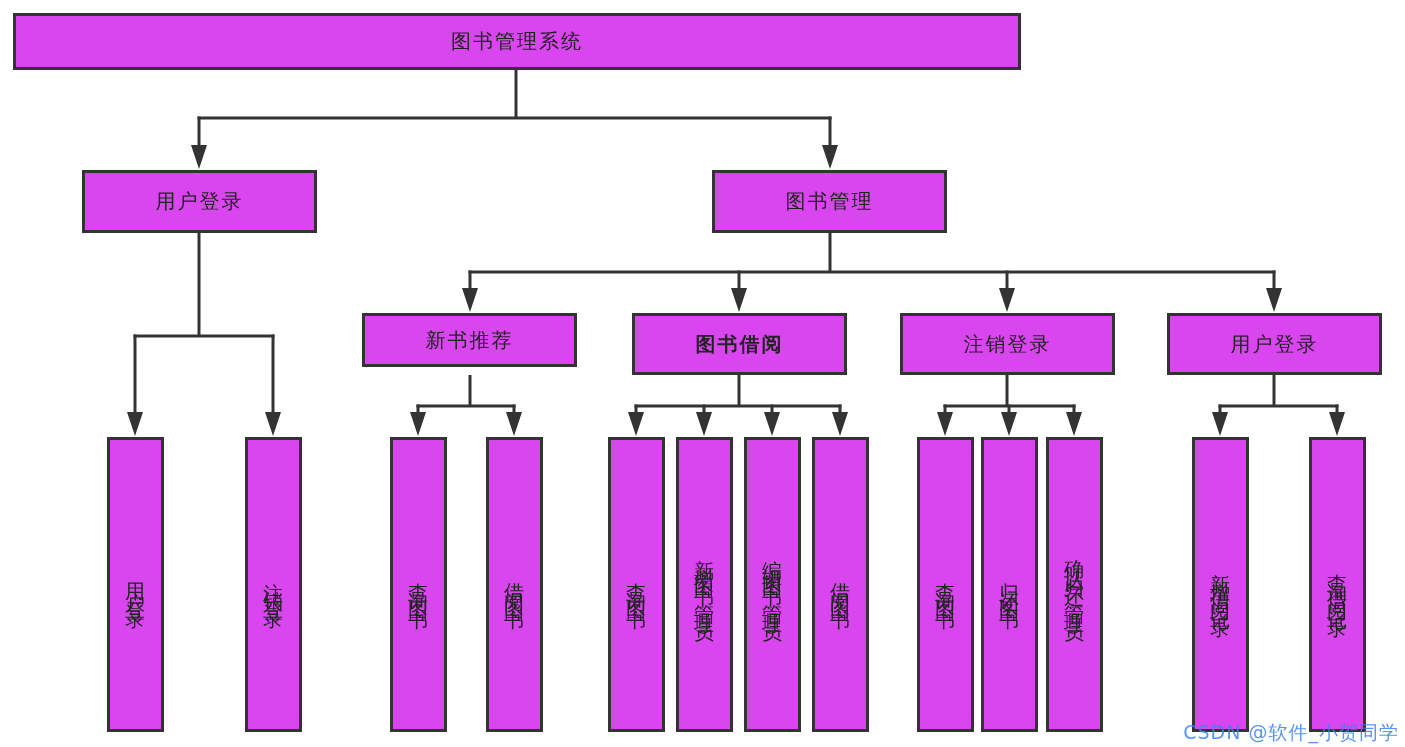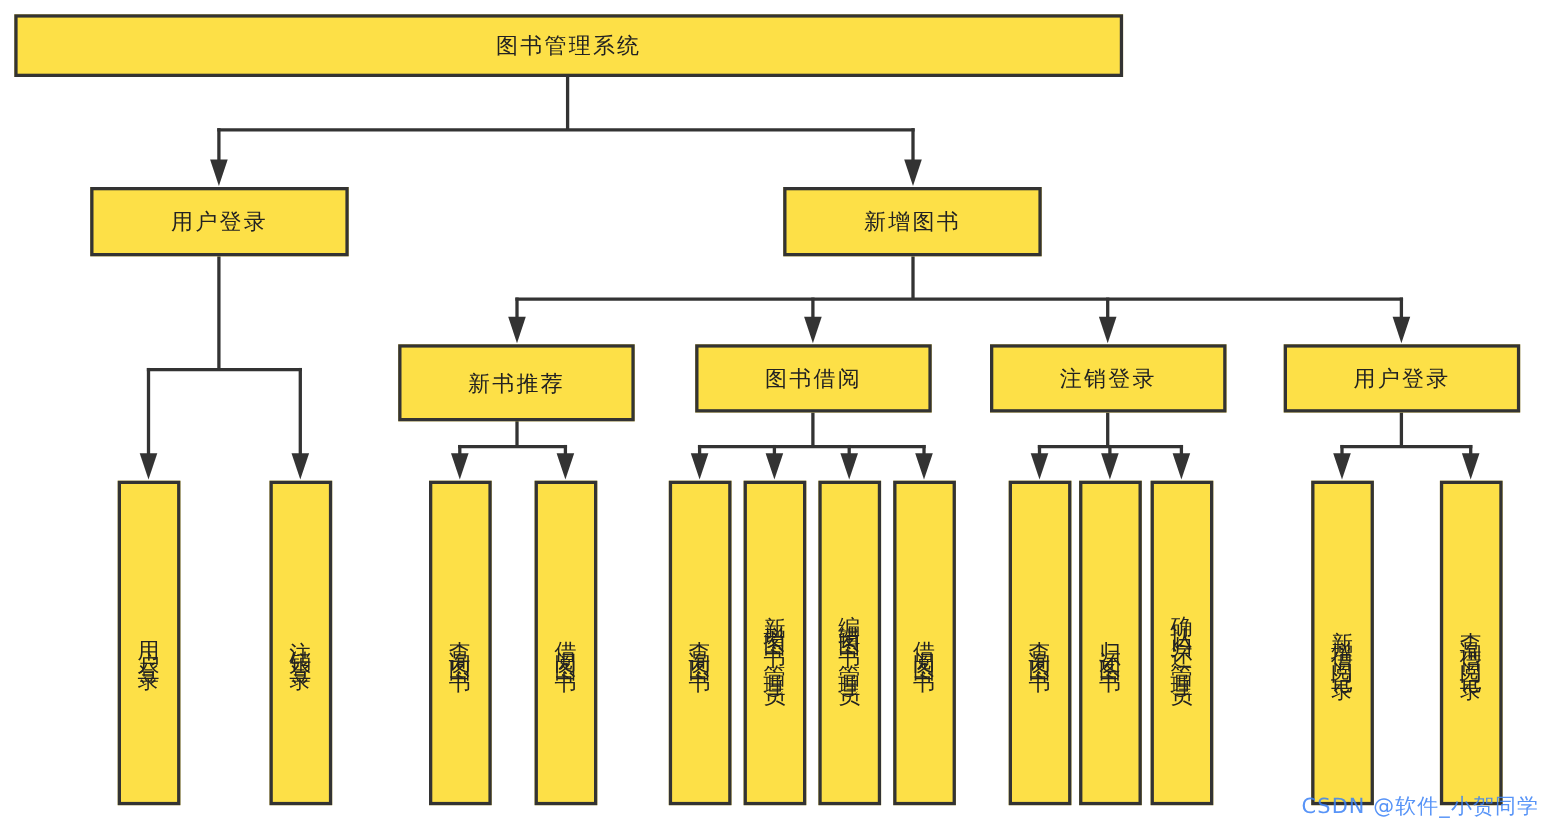--- a/index.html
+++ b/index.html
@@ -4,21 +4,21 @@
 <style>
   html,body { margin:0; padding:0; }
   body {
     width:1405px; height:747px; position:relative; overflow:hidden;
     background:#ffffff;
     font-family:"DejaVu Sans","Liberation Sans",sans-serif;
   }
   .connectors { position:absolute; left:0; top:0; z-index:0; }
   .node {
     position:absolute; box-sizing:border-box;
-    border:3px solid #333333; background:#fde047;
+    border:3px solid #333333; background:#d946ef;
     display:flex; align-items:center; justify-content:center;
     color:#222222; z-index:1;
   }
   .node.h { font-size:20px; letter-spacing:2px; white-space:nowrap; }
   .node.v span {
     writing-mode:vertical-rl; text-orientation:mixed;
     font-size:20px; letter-spacing:9px; line-height:1.1;
   }
   .watermark {
     position:absolute; right:6px; bottom:1px; z-index:2;
@@ -95,27 +95,27 @@
 </svg>
 
 <div class="node h" style="left:13px; top:13px; width:1008px; height:57px;">
   <span>图书管理系统</span>
 </div>
 
 <div class="node h" style="left:82px; top:170px; width:235px; height:63px;">
   <span>用户登录</span>
 </div>
 <div class="node h" style="left:712px; top:170px; width:235px; height:63px;">
-  <span>新增图书</span>
+  <span>图书管理</span>
 </div>
 
-<div class="node h" style="left:362px; top:313px; width:215px; height:70px;">
+<div class="node h" style="left:362px; top:313px; width:215px; height:54px;">
   <span>新书推荐</span>
 </div>
-<div class="node h" style="left:632px; top:313px; width:215px; height:62px;">
+<div class="node h" style="left:632px; top:313px; width:215px; height:62px;font-weight:bold;">
   <span>图书借阅</span>
 </div>
 <div class="node h" style="left:900px; top:313px; width:215px; height:62px;">
   <span>注销登录</span>
 </div>
 <div class="node h" style="left:1167px; top:313px; width:215px; height:62px;">
   <span>用户登录</span>
 </div>
 
 <div class="node v" style="left:107px; top:437px; width:57px; height:295px;">

